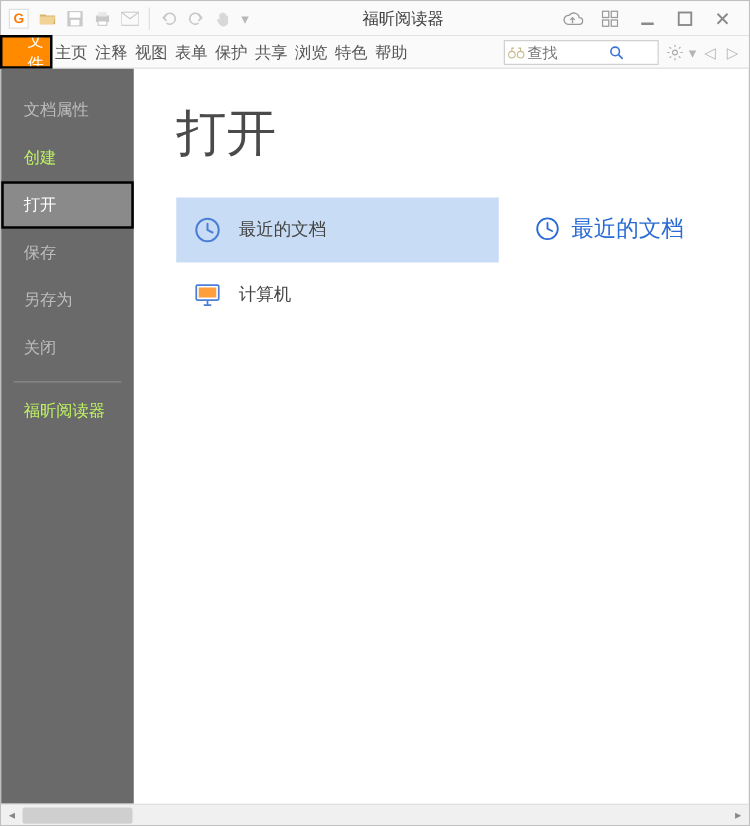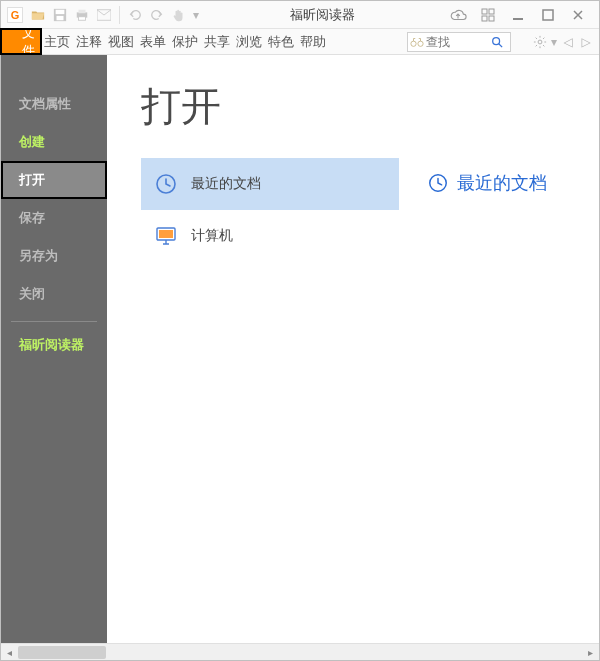--- a/index.html
+++ b/index.html
@@ -34,21 +34,21 @@
     width: 40px; background: #ff8a00;
     color: #fff; display: flex; align-items: center; justify-content: center;
     outline: 2px solid #000; outline-offset: -1px; cursor: pointer; padding-left: 21px;
   }
   .menu-item {
     padding: 0 3px; display: flex; align-items: center; color: #565656; cursor: pointer;
   }
   .menubar .spacer { flex: 1; }
   .search-wrap {
     display: flex; align-items: center; border: 1px solid #d0d0d0; height: 20px;
-    margin: 3px 20px; background: #fff; width: 104px;
+    margin: 3px 4px; background: #fff; width: 124px;
   }
   .search-wrap .search-ico {
     width: 18px; display: flex; align-items: center; justify-content: center; color: #c7b78a;
   }
   .search-wrap input {
     border: none; outline: none; font-size: 12px; width: 62px; color: #888;
   }
   .search-wrap .mag {
     width: 18px; display: flex; align-items: center; justify-content: center; color: #3a74d8;
   }
@@ -57,21 +57,21 @@
     width: 18px; height: 20px; display: flex; align-items: center; justify-content: center;
     color: #b5b5b5; cursor: pointer; font-size: 12px;
   }
 
   
   .body { flex: 1; display: flex; min-height: 0; }
 
   
   .sidebar {
     width: 106px; background: #6a6a6a; color: #cfcfcf; display: flex; flex-direction: column;
-    font-size: 13px; padding-top: 30px; font-weight: bold;
+    font-size: 13px; padding-top: 14px;
   }
   .side-item {
     padding: 10px 0 10px 18px; cursor: pointer; color: #bef264;
   }
   .side-item.dim { color: #bdbdbd; }
   .side-item.active {
     background: #8a8a8a; color: #ffffff; outline: 2px solid #000; outline-offset: -2px;
   }
   .side-sep { height: 1px; background: #8a8a8a; margin: 8px 10px 4px 10px; }
 

